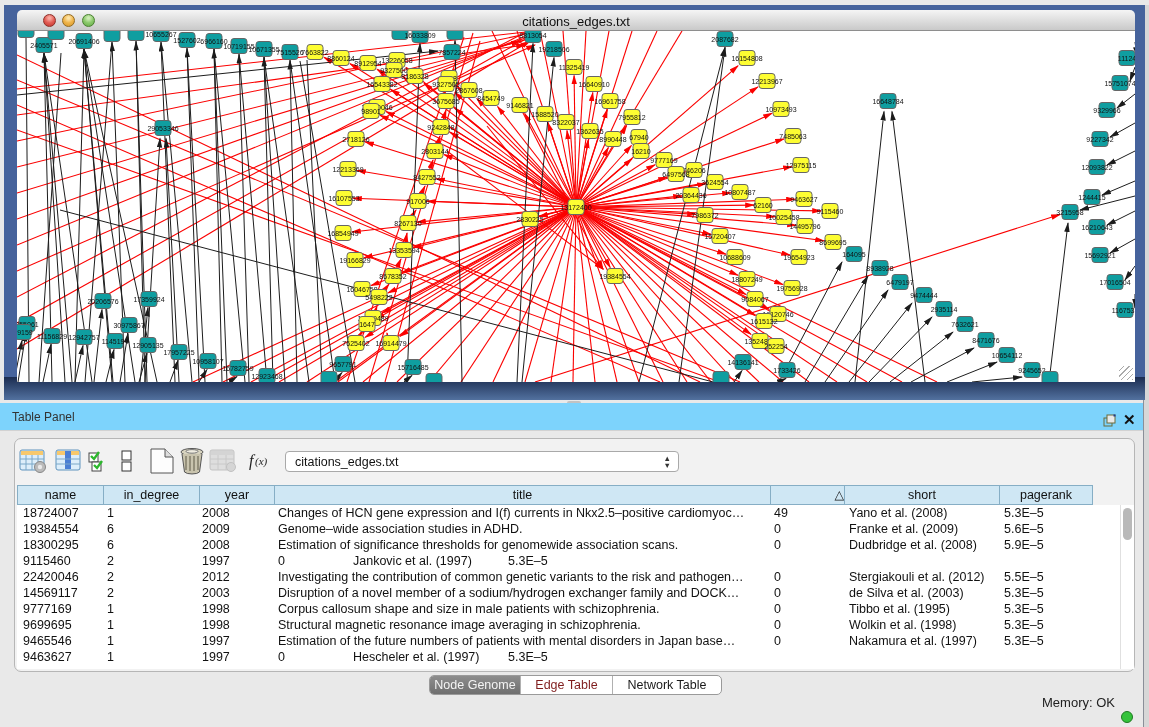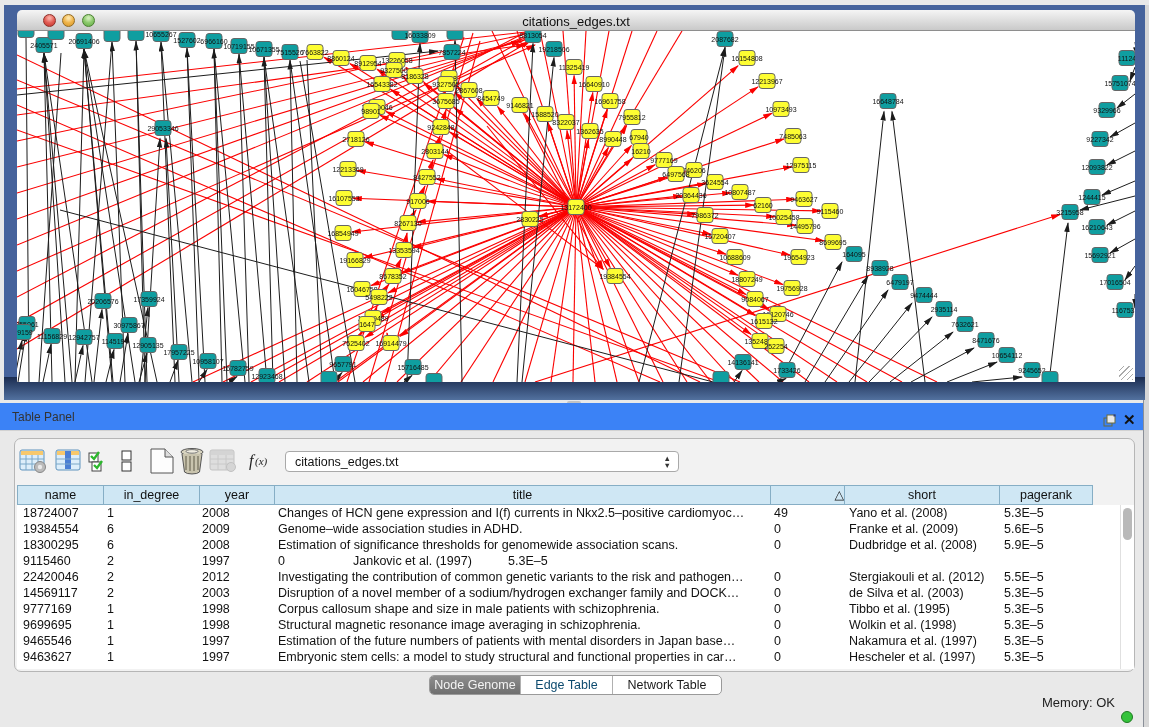--- a/index.html
+++ b/index.html
@@ -11,21 +11,21 @@
 #tl1{left:26px;background:radial-gradient(circle at 50% 28%,#f8a9a0 10%,#e25d55 50%,#c63a31 92%);border:1px solid #8e2f28}
 #tl2{left:45px;background:radial-gradient(circle at 50% 28%,#fce3a6 10%,#efb44a 50%,#d99b2e 92%);border:1px solid #946a20}
 #tl3{left:65px;background:radial-gradient(circle at 50% 28%,#cdebb4 10%,#8bc96c 50%,#69b04b 92%);border:1px solid #4a8030}
 #ttl{position:absolute;left:0;top:4px;width:100%;text-align:center;font-size:13px;color:#111}
 #canvas{position:absolute;left:0;top:21px;width:1118px;height:351px;background:#fff;overflow:hidden}
 #grip{position:absolute;right:2px;bottom:2px;width:14px;height:14px;
 background:repeating-linear-gradient(135deg,transparent 0 3px,#aaa 3px 4px)}
 #rstrip{position:absolute;left:1145px;top:0;width:4px;height:400px;background:#d7d7d7}
 #tpanel{position:absolute;left:0;top:400px;width:1149px;height:327px;background:#e9e9e9}
 #grab{position:absolute;left:567px;top:1px;width:14px;height:4px;background:#c2c2c2;border-radius:2px}
-#tphead{position:absolute;left:0;top:3px;width:1144px;height:28px;background:#3b82f6;border-bottom:1px solid #d2d2d2}
+#tphead{position:absolute;left:0;top:3px;width:1144px;height:28px;background:#7dd3fc;border-bottom:1px solid #d2d2d2}
 #tphead .tpt{position:absolute;left:12px;top:7px;font-size:12px;color:#333}
 #flo{position:absolute;left:1103px;top:11px;width:13px;height:13px}
 #clo{position:absolute;left:1123px;top:8px;font-size:15px;font-weight:bold;color:#111}
 #cont{position:absolute;left:14px;top:38px;width:1121px;height:234px;background:#f2f2f2;border:1px solid #b6b6b6;border-radius:7px}
 #toolbar{position:absolute;left:0;top:0}
 #dd{position:absolute;left:270px;top:12px;width:394px;height:21px;background:#fff;border:1px solid #a9a9a9;border-radius:4px;font-size:12.5px;color:#111;line-height:20px;padding-left:9px}
 #dda{position:absolute;right:7px;top:3px;font-size:7.5px;line-height:7px;color:#333;text-align:center}
 #thead{position:absolute;left:2px;top:46px;height:20px;width:1080px;display:flex;font-size:12.5px;color:#111}
 #thead div{background:#cfe7f4;border:1px solid #86aec5;border-right:none;text-align:center;line-height:19px;height:20px}
 #thead div:last-child{border-right:1px solid #86aec5}
@@ -33,21 +33,21 @@
 .tr{display:flex;height:16px;line-height:16px;white-space:nowrap}
 .tr div{overflow:hidden}
 .c0{width:85px;padding-left:6px}.c1{width:96px;padding-left:5px}.c2{width:75px;padding-left:4px}
 .c3{width:496px;padding-left:5px}.c4{width:74px;padding-left:5px}.c5{width:155px;padding-left:6px}
 .c6{width:94px;padding-left:6px}
 #sbar{position:absolute;left:1105px;top:66px;width:14px;height:164px;background:#fff;border-left:1px solid #e0e0e0}
 #sthumb{position:absolute;left:2px;top:3px;width:9px;height:32px;background:#b9b9b9;border-radius:5px}
 #tabs{position:absolute;left:429px;top:674.5px;height:20px;display:flex;font-size:12.5px;border:1px solid #9a9a9a;border-radius:5px;overflow:hidden;background:#fff}
 #tabs div{line-height:19px;text-align:center}
 #tab1{width:90px;background:linear-gradient(#8d8d8d,#6f6f6f);color:#f4f4f4}
-#tab2{width:93px;border-left:1px solid #b0b0b0;border-right:1px solid #b0b0b0;color:#0c4a6e}
+#tab2{width:93px;border-left:1px solid #b0b0b0;border-right:1px solid #b0b0b0;color:#7f1d1d}
 #tab3{width:108px;color:#1a1a1a}
 #status{position:absolute;left:0;top:694px;width:1149px;height:33px}
 #mem{position:absolute;right:34px;top:1px;font-size:13px;color:#222}
 #dot{position:absolute;right:16px;top:17px;width:12px;height:12px;border-radius:50%;background:#35c33b;border:1px solid #1f7a22}
 #redge{position:absolute;left:1143px;top:400px;width:1px;height:327px;background:#8a8f98}
 #redge2{position:absolute;left:1144px;top:400px;width:5px;height:327px;background:#d7d7d7}
 #topstrip{position:absolute;left:0;top:0;width:1149px;height:5px;background:#e9e9e9}
 #lstrip{position:absolute;left:0;top:0;width:4px;height:400px;background:#e9e9e9}
 </style></head><body>
 <div id="top">
@@ -705,21 +705,20 @@
           <div class="c2">1997</div>
           <div class="c3">Estimation of the future numbers of patients with mental disorders in Japan base…</div>
           <div class="c4">0</div>
           <div class="c5">Nakamura et al. (1997)</div>
           <div class="c6">5.3E–5</div>
         </div>
         <div class="tr">
           <div class="c0">9463627</div>
           <div class="c1">1</div>
           <div class="c2">1997</div>
-          <div class="c3">Embryonic stem cells: a model to study structural and functional properties in car…</div>
           <div class="c4">0</div>
           <div class="c5">Hescheler et al. (1997)</div>
           <div class="c6">5.3E–5</div>
         </div>
       </div>
   <div id="sbar">
         <div id="sthumb"></div>
       </div>
  </div>
 </div>

